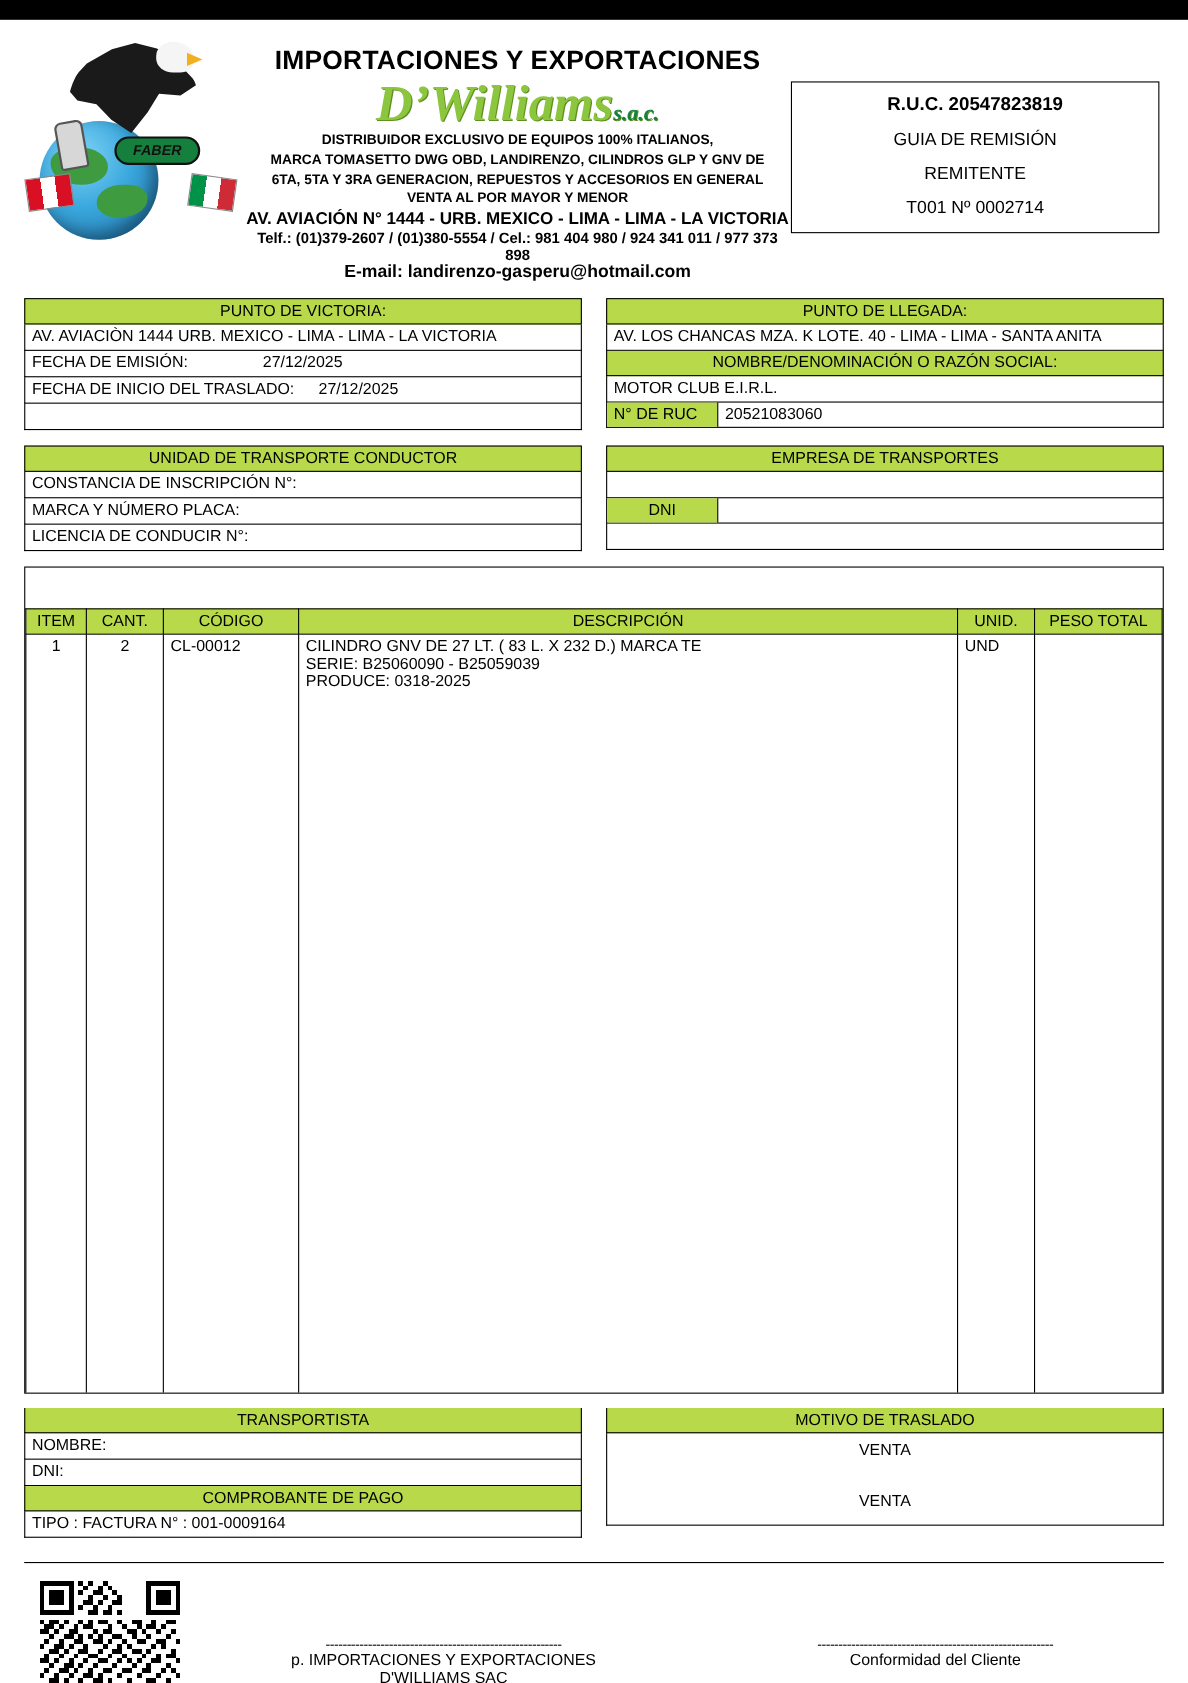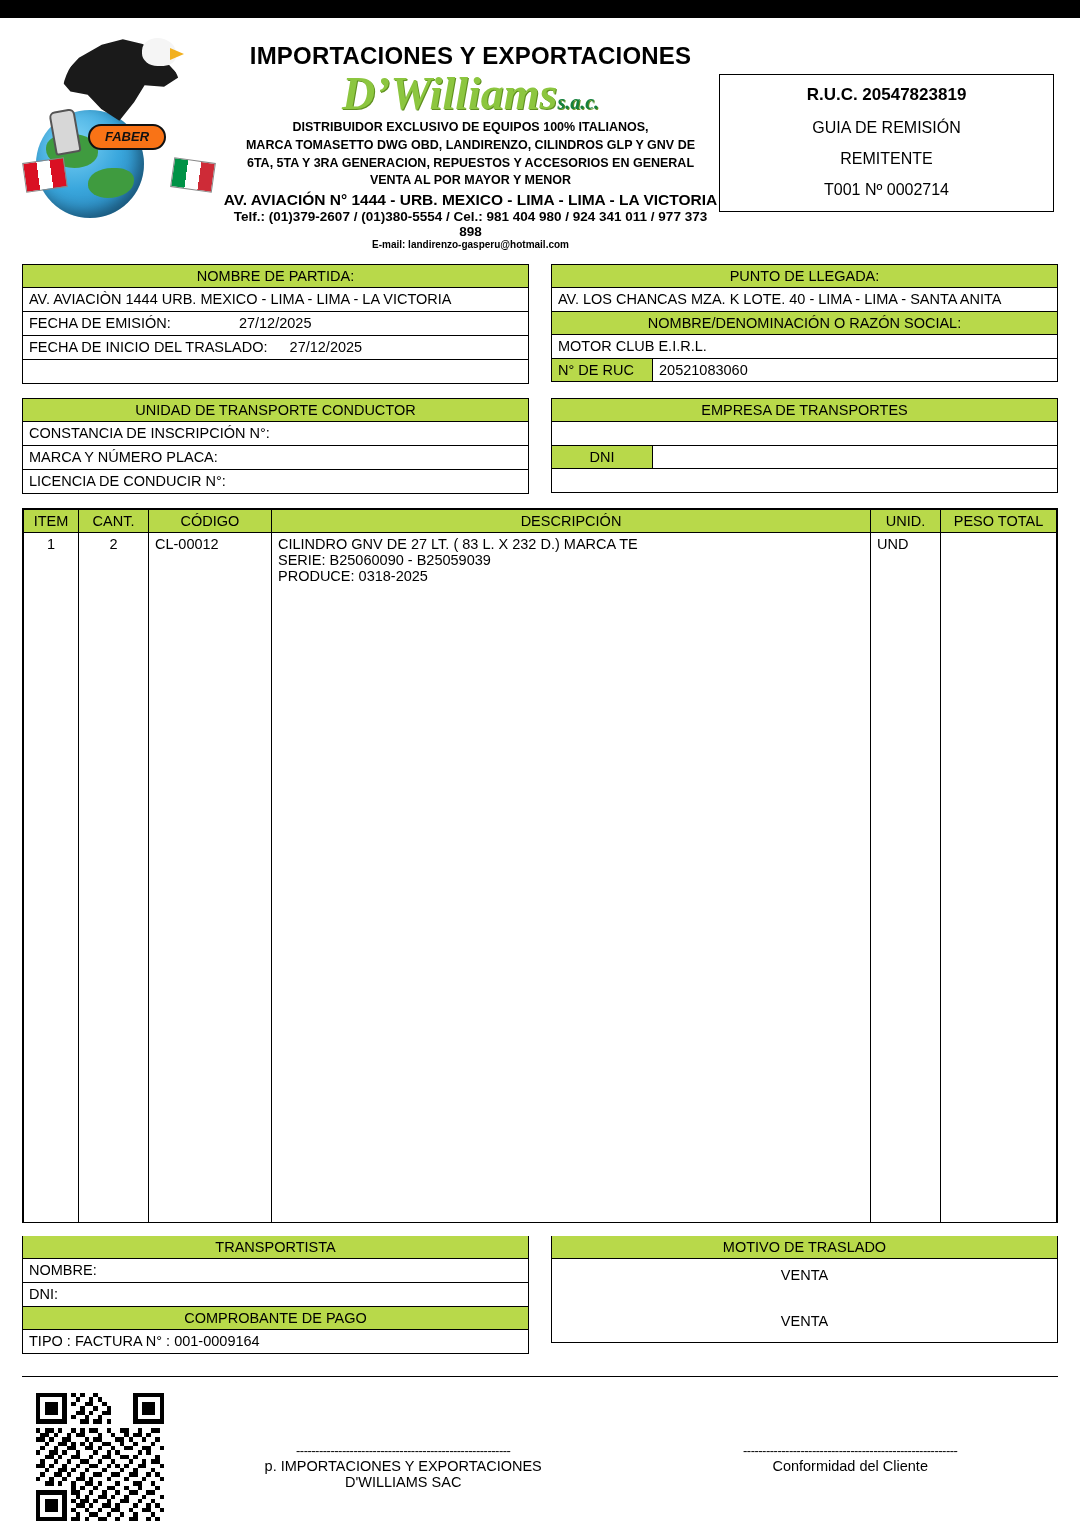--- a/index.html
+++ b/index.html
@@ -28,42 +28,42 @@
   .ruc-box .r3 { font-size:16px; margin-bottom:13px; }
   .ruc-box .r4 { font-size:16px; }
 
   .comp-title { font-size:24px; font-weight:bold; letter-spacing:0.2px; }
   .comp-script { font-family:"Liberation Serif", serif; font-style:italic; font-weight:bold;
     font-size:46px; color:#8cc63f; line-height:1.05; text-shadow:1px 1px 0 #5f9020; }
   .comp-script .sac { font-size:20px; color:#15803d; }
   .comp-sub { font-size:12.5px; font-weight:bold; line-height:1.25; margin-top:2px; }
   .comp-addr { font-size:15.5px; font-weight:bold; margin-top:2px; }
   .comp-tel { font-size:13.5px; font-weight:bold; }
-  .comp-mail { font-size:10px; font-weight:bold; }
+  .comp-mail { font-size:16px; font-weight:bold; }
 
   
   .globe { position:absolute; left:14px; top:78px; width:108px; height:108px; border-radius:50%;
     background:radial-gradient(circle at 35% 30%, #7fd4f7 0%, #3aa7dd 45%, #1d6fa5 100%);
     box-shadow:inset -6px -6px 14px rgba(0,0,0,.35); overflow:hidden; }
   .globe:before { content:""; position:absolute; left:10px; top:24px; width:52px; height:34px;
     background:#3f9b3f; border-radius:45% 55% 50% 60%; }
   .globe:after { content:""; position:absolute; left:52px; top:58px; width:46px; height:30px;
     background:#3f9b3f; border-radius:55% 40% 60% 45%; }
   .eagle { position:absolute; left:38px; top:6px; width:120px; height:86px;
     background:#1a1a1a; border-radius:50% 50% 46% 46% / 70% 70% 30% 30%;
     transform:rotate(-6deg);
     clip-path:polygon(0% 40%,18% 18%,38% 6%,56% 2%,72% 10%,86% 26%,100% 52%,86% 62%,70% 58%,60% 76%,46% 96%,32% 80%,22% 62%,8% 56%); }
   .eagle-head { position:absolute; left:120px; top:6px; width:34px; height:28px; background:#f5f5f5;
     border-radius:50% 60% 40% 50%; }
   .eagle-beak { position:absolute; left:148px; top:16px; width:0; height:0;
     border-left:14px solid #f2b01e; border-top:6px solid transparent; border-bottom:6px solid transparent; }
   .flag { position:absolute; width:42px; height:30px; border:1px solid #888; }
   .flag-pe { left:2px; top:128px; background:linear-gradient(to right,#d91023 0 33%,#fff 33% 66%,#d91023 66% 100%); transform:rotate(-8deg); }
   .flag-it { left:150px; top:128px; background:linear-gradient(to right,#009246 0 33%,#fff 33% 66%,#ce2b37 66% 100%); transform:rotate(8deg); }
-  .faber { position:absolute; left:66px; top:92px; width:78px; height:26px; background:#f97316;
+  .faber { position:absolute; left:82px; top:92px; width:78px; height:26px; background:#15803d;
     border:2px solid #111; border-radius:13px; color:#111; font-size:13px; font-weight:bold;
     font-style:italic; text-align:center; line-height:22px; }
   .cyl { position:absolute; left:30px; top:78px; width:26px; height:44px; background:#d7d7d7;
     border:2px solid #555; border-radius:6px 6px 3px 3px; transform:rotate(-10deg); }
 
   
   .blocks { padding:0 22px; }
   .row2 { display:flex; gap:22px; margin-top:14px; }
   .col { flex:1; }
   .grn { background:#b8d94a; text-align:center; font-size:14.5px; padding:3px 0; border:1px solid #000; }
@@ -72,21 +72,21 @@
   .label-inline { display:inline-block; }
   .dni-row { display:flex; border:1px solid #000; border-top:none; }
   .dni-lbl { width:100px; background:#b8d94a; text-align:center; font-size:14.5px; padding:3px 0; }
   .dni-val { flex:1; border-left:1px solid #000; padding:3px 6px; font-size:14.5px; }
   .ruc-row { display:flex; border:1px solid #000; border-top:none; }
   .ruc-lbl { width:100px; background:#b8d94a; font-size:14.5px; padding:3px 6px; }
   .ruc-val { flex:1; border-left:1px solid #000; padding:3px 6px; font-size:14.5px; }
 
   
   .items { margin:14px 22px 0 22px; border:1px solid #000; }
-  .items table { width:100%; border-collapse:collapse; font-size:14.5px; }
+  .items table { width:100%; border-collapse:collapse; font-size:14.5px;margin-top:37px; }
   .items th { background:#b8d94a; border:1px solid #000; font-weight:normal; padding:3px 2px; font-size:14.5px; }
   .items td { border-left:1px solid #000; border-right:1px solid #000; vertical-align:top; padding:3px 6px; }
   .items .body-row td { height:690px; }
   .c-item { width:55px; text-align:center; }
   .c-cant { width:70px; text-align:center; padding-right:8px; }
   .c-cod  { width:123px; }
   .c-desc { }
   .c-und  { width:70px; }
   .c-peso { width:116px; }
 
@@ -143,21 +143,21 @@
       <div class="r2">GUIA DE REMISIÓN</div>
       <div class="r3">REMITENTE</div>
       <div class="r4">T001 Nº 0002714</div>
     </div>
   </div>
 
   <div class="blocks">
     <div class="row2">
 
       <div class="col">
-        <div class="grn">NOMBRE DE PARTIDA:</div>
+        <div class="grn">PUNTO DE VICTORIA:</div>
         <div class="cell">AV. AVIACIÒN 1444 URB. MEXICO - LIMA - LIMA - LA VICTORIA</div>
         <div class="cell">
           <span class="label-inline">FECHA DE EMISIÓN:</span>
           <span style="display:inline-block;width:60px"></span>
           <span class="label-inline">27/12/2025</span>
         </div>
         <div class="cell">
           <span class="label-inline">FECHA DE INICIO DEL TRASLADO:</span>
           <span style="display:inline-block;width:14px"></span>
           <span class="label-inline">27/12/2025</span>

